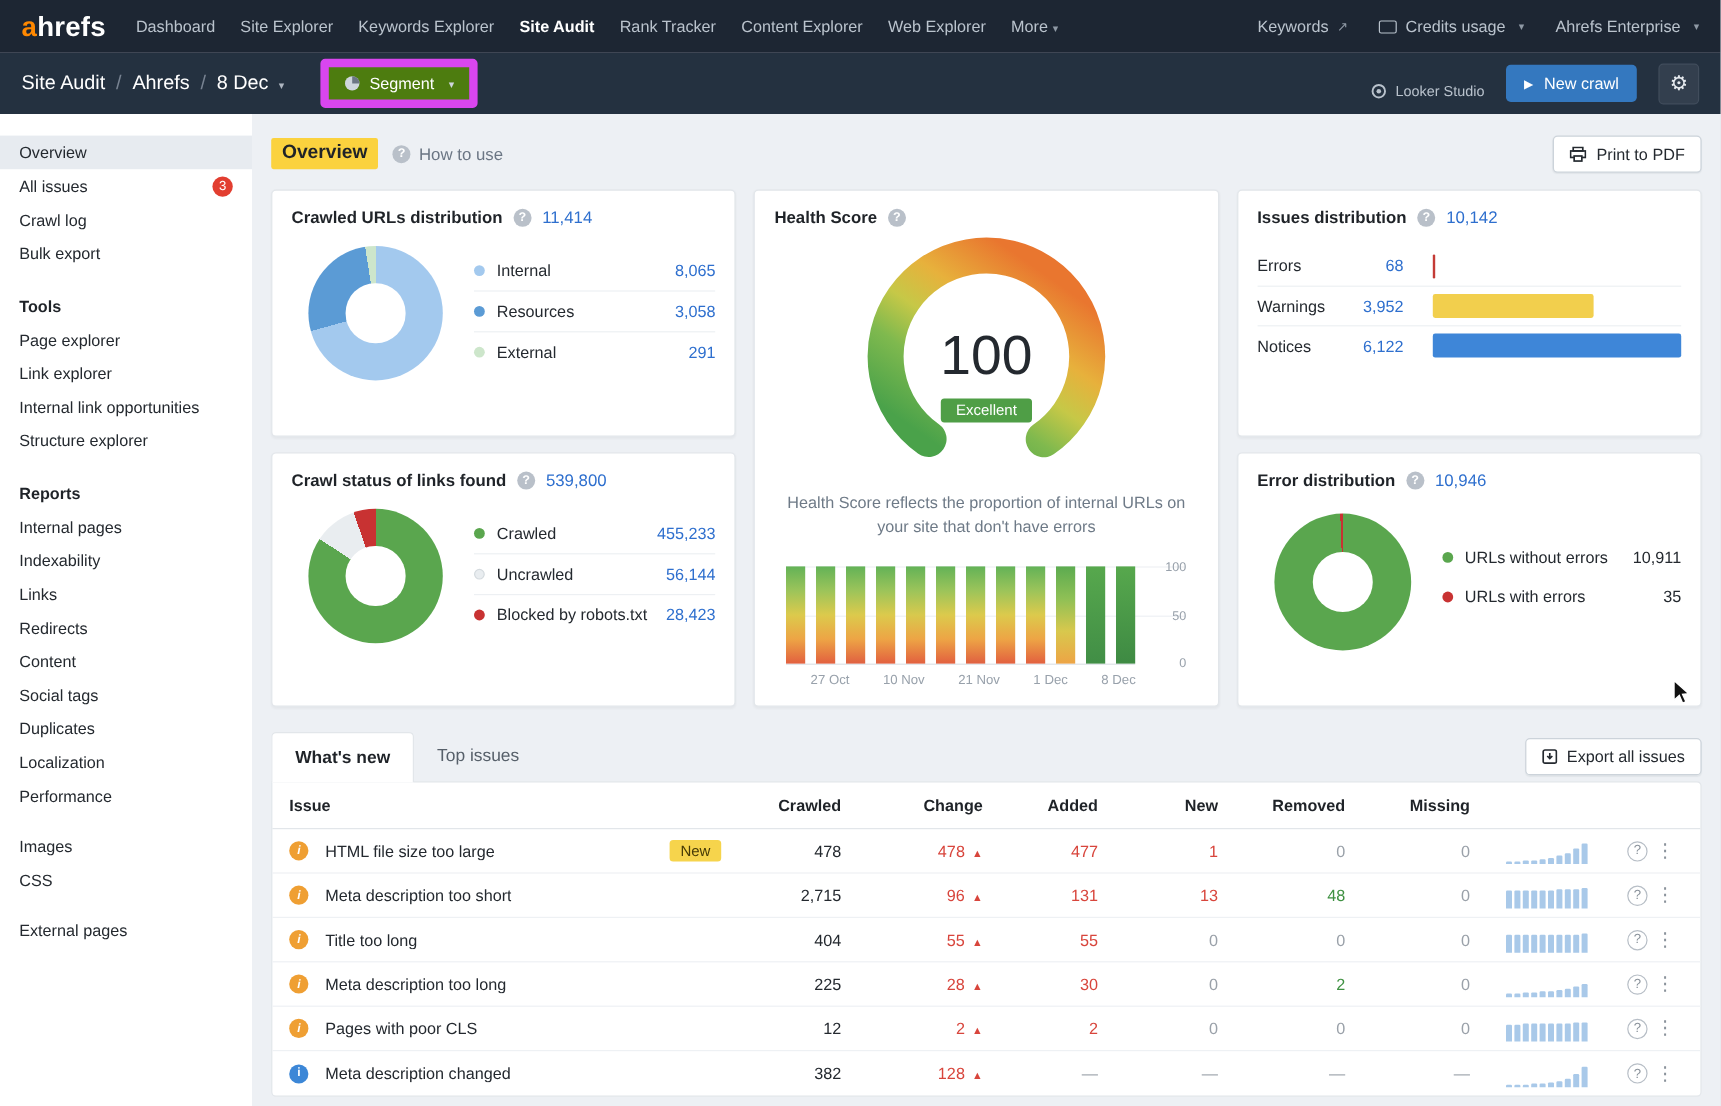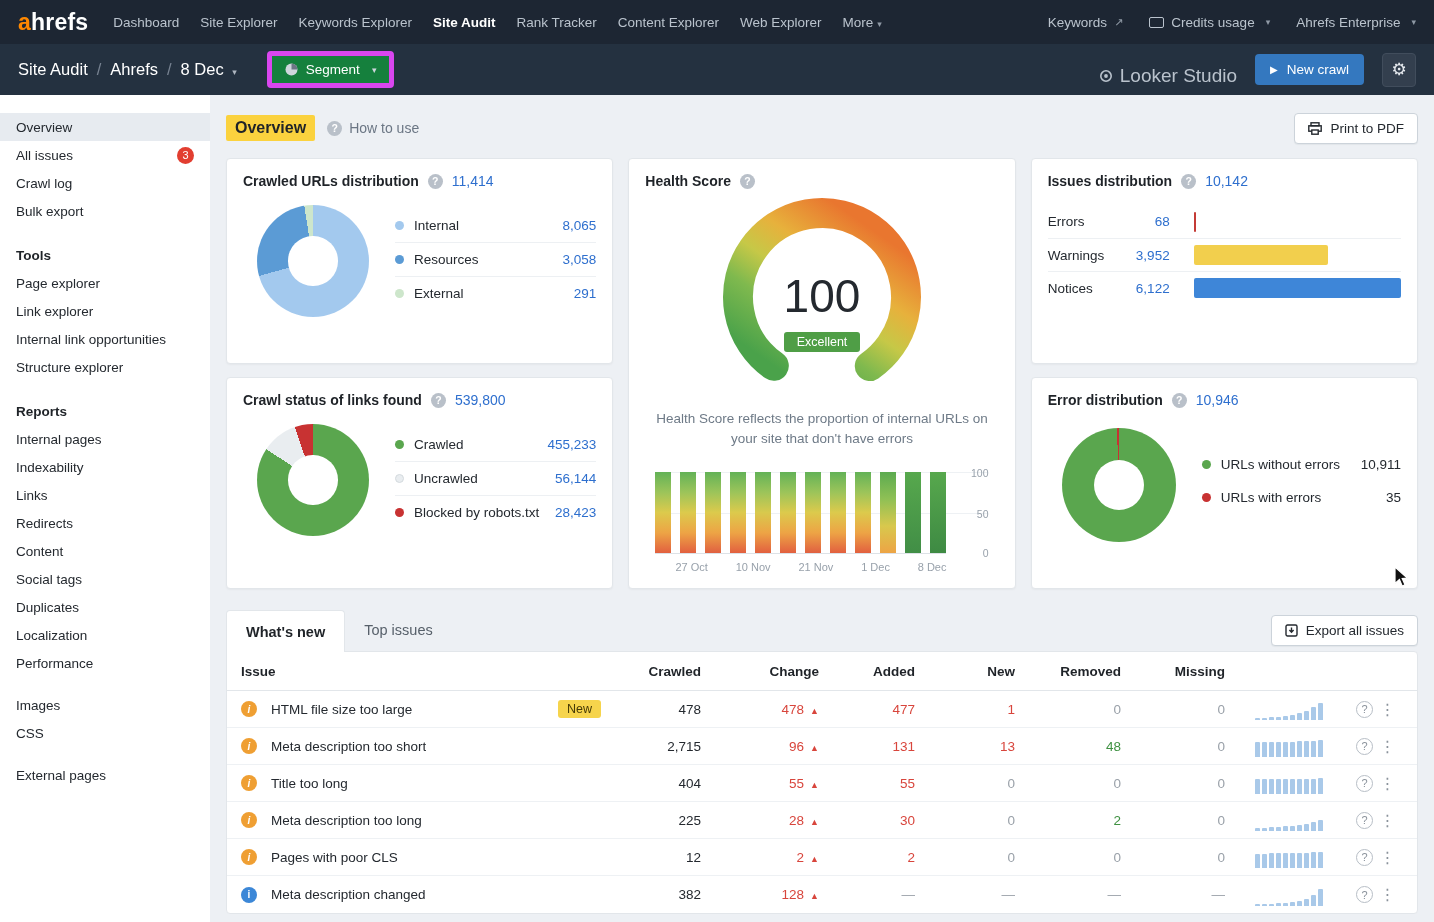--- a/index.html
+++ b/index.html
@@ -17,24 +17,24 @@
   .topnav-right { margin-left:auto; display:flex; align-items:center; gap:26px; }
   .tn-link { font-size:13.5px; color:#bac3cd; display:flex; align-items:center; gap:7px; cursor:pointer; white-space:nowrap; }
   .ext-ic { font-size:11px; color:#8f99a5; }
   .credits-ic { width:15px; height:11px; border:1.5px solid #bac3cd; border-radius:2px; display:inline-block; }
 
   
   .subnav { height:51px; background:#243140; display:flex; align-items:center; padding:0 18px; }
   .crumbs { display:flex; align-items:center; font-size:16.5px; color:#fff; gap:9px; }
   .crumb { cursor:pointer; }
   .crumb-sep { color:#788392; }
-  .seg-btn { margin-left:30px; background:#15803d; border:5px solid #d946ef; color:#fff; font-size:13.5px;
+  .seg-btn { margin-left:30px; background:#4d7c0f; border:7px solid #d946ef; color:#fff; font-size:13.5px;
              padding:6px 13px; border-radius:4px; display:flex; align-items:center; gap:8px; cursor:pointer; }
   .subnav-right { margin-left:auto; display:flex; align-items:center; gap:18px; }
-  .looker { color:#b9c2cc; font-size:19px; display:flex; align-items:center; gap:7px; cursor:pointer;margin-top:12px; }
+  .looker { color:#b9c2cc; font-size:12px; display:flex; align-items:center; gap:7px; cursor:pointer;margin-top:12px; }
   .newcrawl-btn { background:#3478bf; color:#fff; font-size:13.5px; border:none; border-radius:4px;
                   padding:8px 15px; display:flex; align-items:center; gap:9px; cursor:pointer; }
   .play-ic { font-size:10px; }
   .gear-btn { width:34px; height:34px; background:#333f4e; border:1px solid #414d5c; border-radius:4px; color:#e6eaef;
               font-size:17px; display:flex; align-items:center; justify-content:center; cursor:pointer; }
 
   
   .body-row { display:flex; height:827px; }
   .sidebar { width:210px; background:#fff; padding:18px 0 0 0; flex:none; }
   .side-item { height:28px; padding:0 16px; font-size:13.5px; color:#24292f; display:flex; align-items:center; cursor:pointer; }

